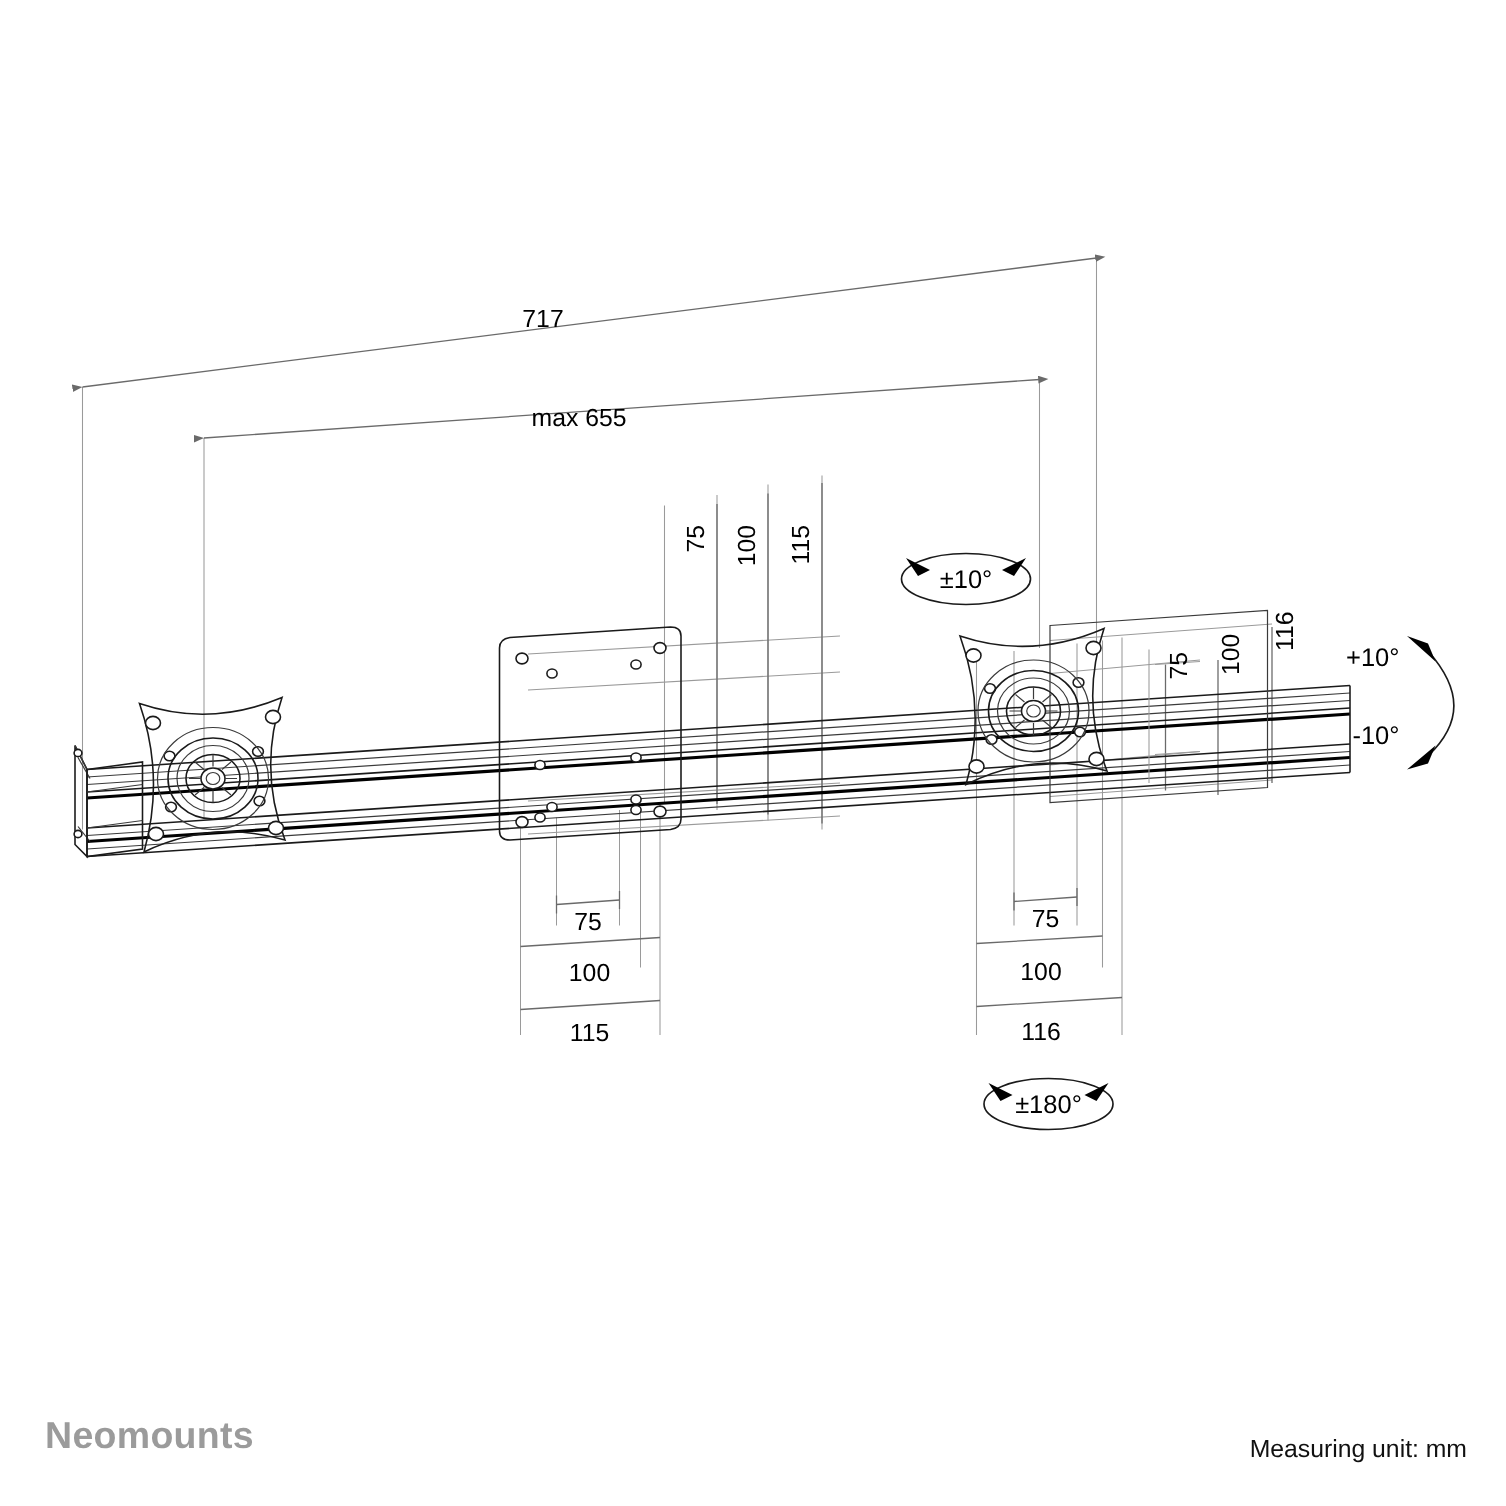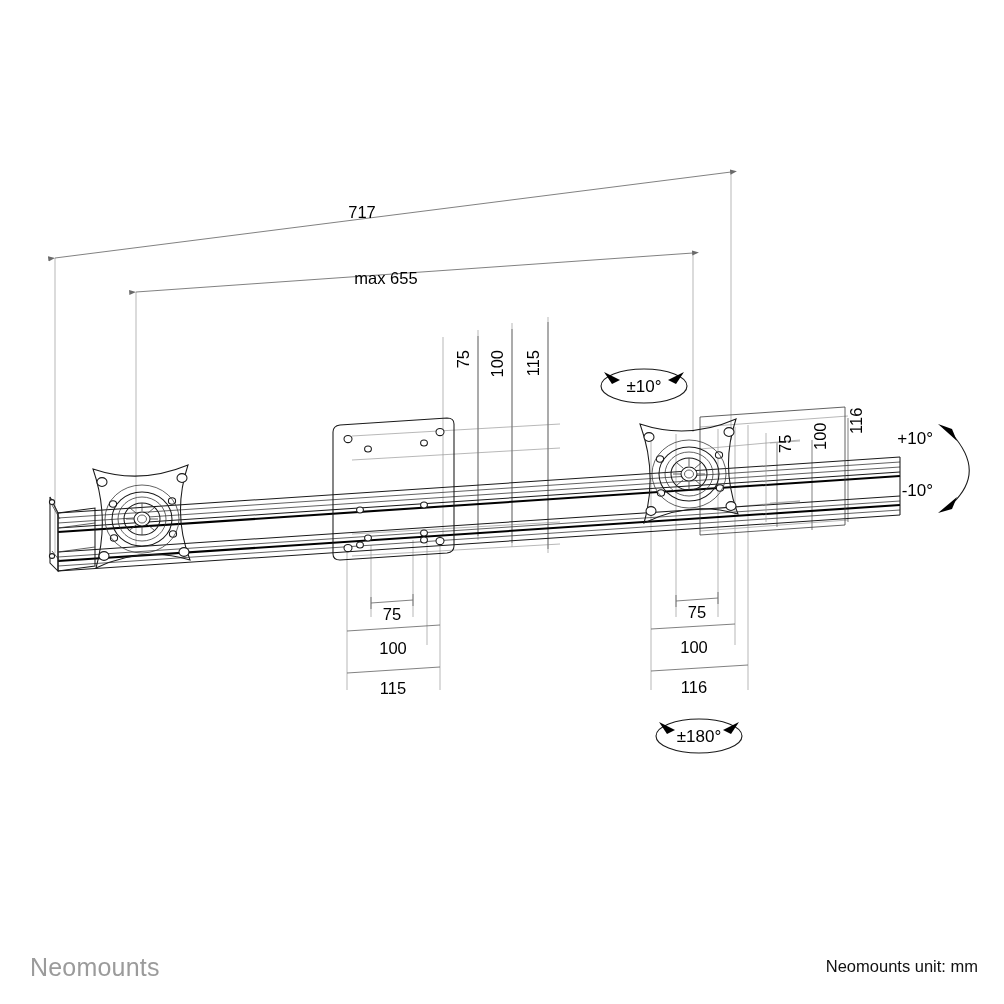--- a/index.html
+++ b/index.html
@@ -40,26 +40,27 @@
     fill: #000000;
   }
   .rottext {
     font-family: "Liberation Sans", sans-serif;
     font-size: 17px;
     fill: #000000;
   }
   .footer-left {
     position: absolute;
     left: 30px;
-    bottom: 22px;
+    bottom: 32px;
     font-family: "Liberation Sans", sans-serif;
     font-size: 25px;
     color: #9b9b9b;
     letter-spacing: 0.2px;
     white-space: nowrap;
+    font-weight: bold;
   }
   .footer-right {
     position: absolute;
     right: 26px;
     bottom: 28px;
     font-family: "Liberation Sans", sans-serif;
     font-size: 16.5px;
     color: #111111;
     white-space: nowrap;
   }
@@ -294,13 +295,13 @@
     <ellipse class="obj-fill" cx="689" cy="474" rx="8" ry="7"></ellipse>
     <ellipse class="obj-thin" cx="689" cy="474" rx="4.5" ry="4"></ellipse>
     <path class="obj-thin" d="M689,458 L689,466 M689,482 L689,490 M673,474 L681,474 M697,474 L705,474"></path>
     <path class="obj-thin" d="M677,463 L683,468 M695,480 L701,485 M701,463 L695,468 M683,480 L677,485"></path>
   </g>
 
 </svg>
 </div>
 
 <div class="footer-left">Neomounts</div>
-<div class="footer-right">Neomounts unit: mm</div>
+<div class="footer-right">Measuring unit: mm</div>
 
 </body></html>

